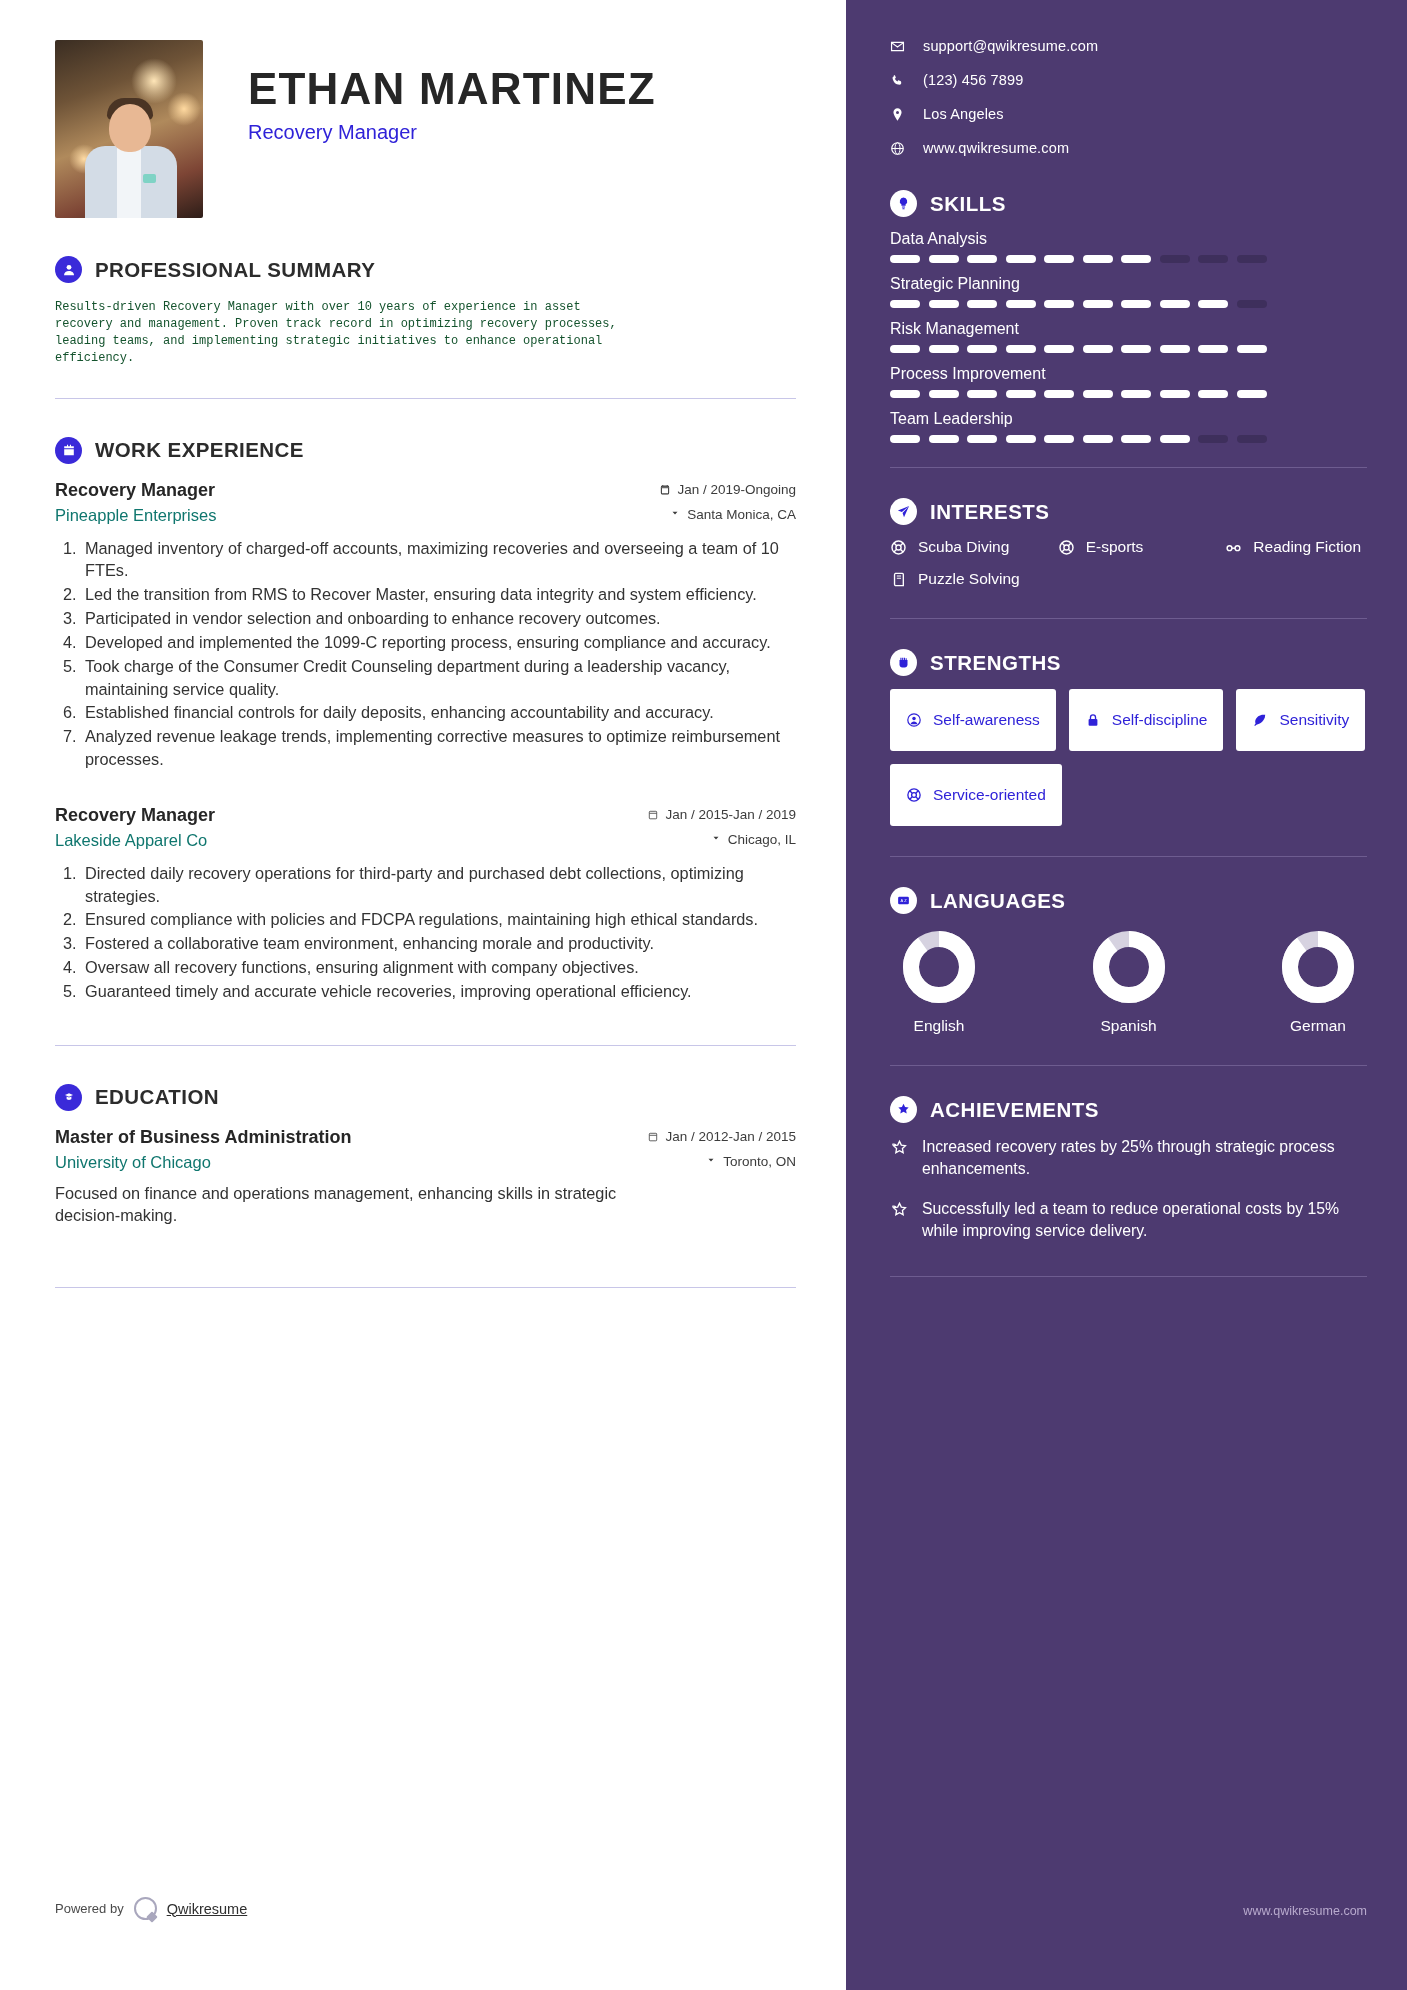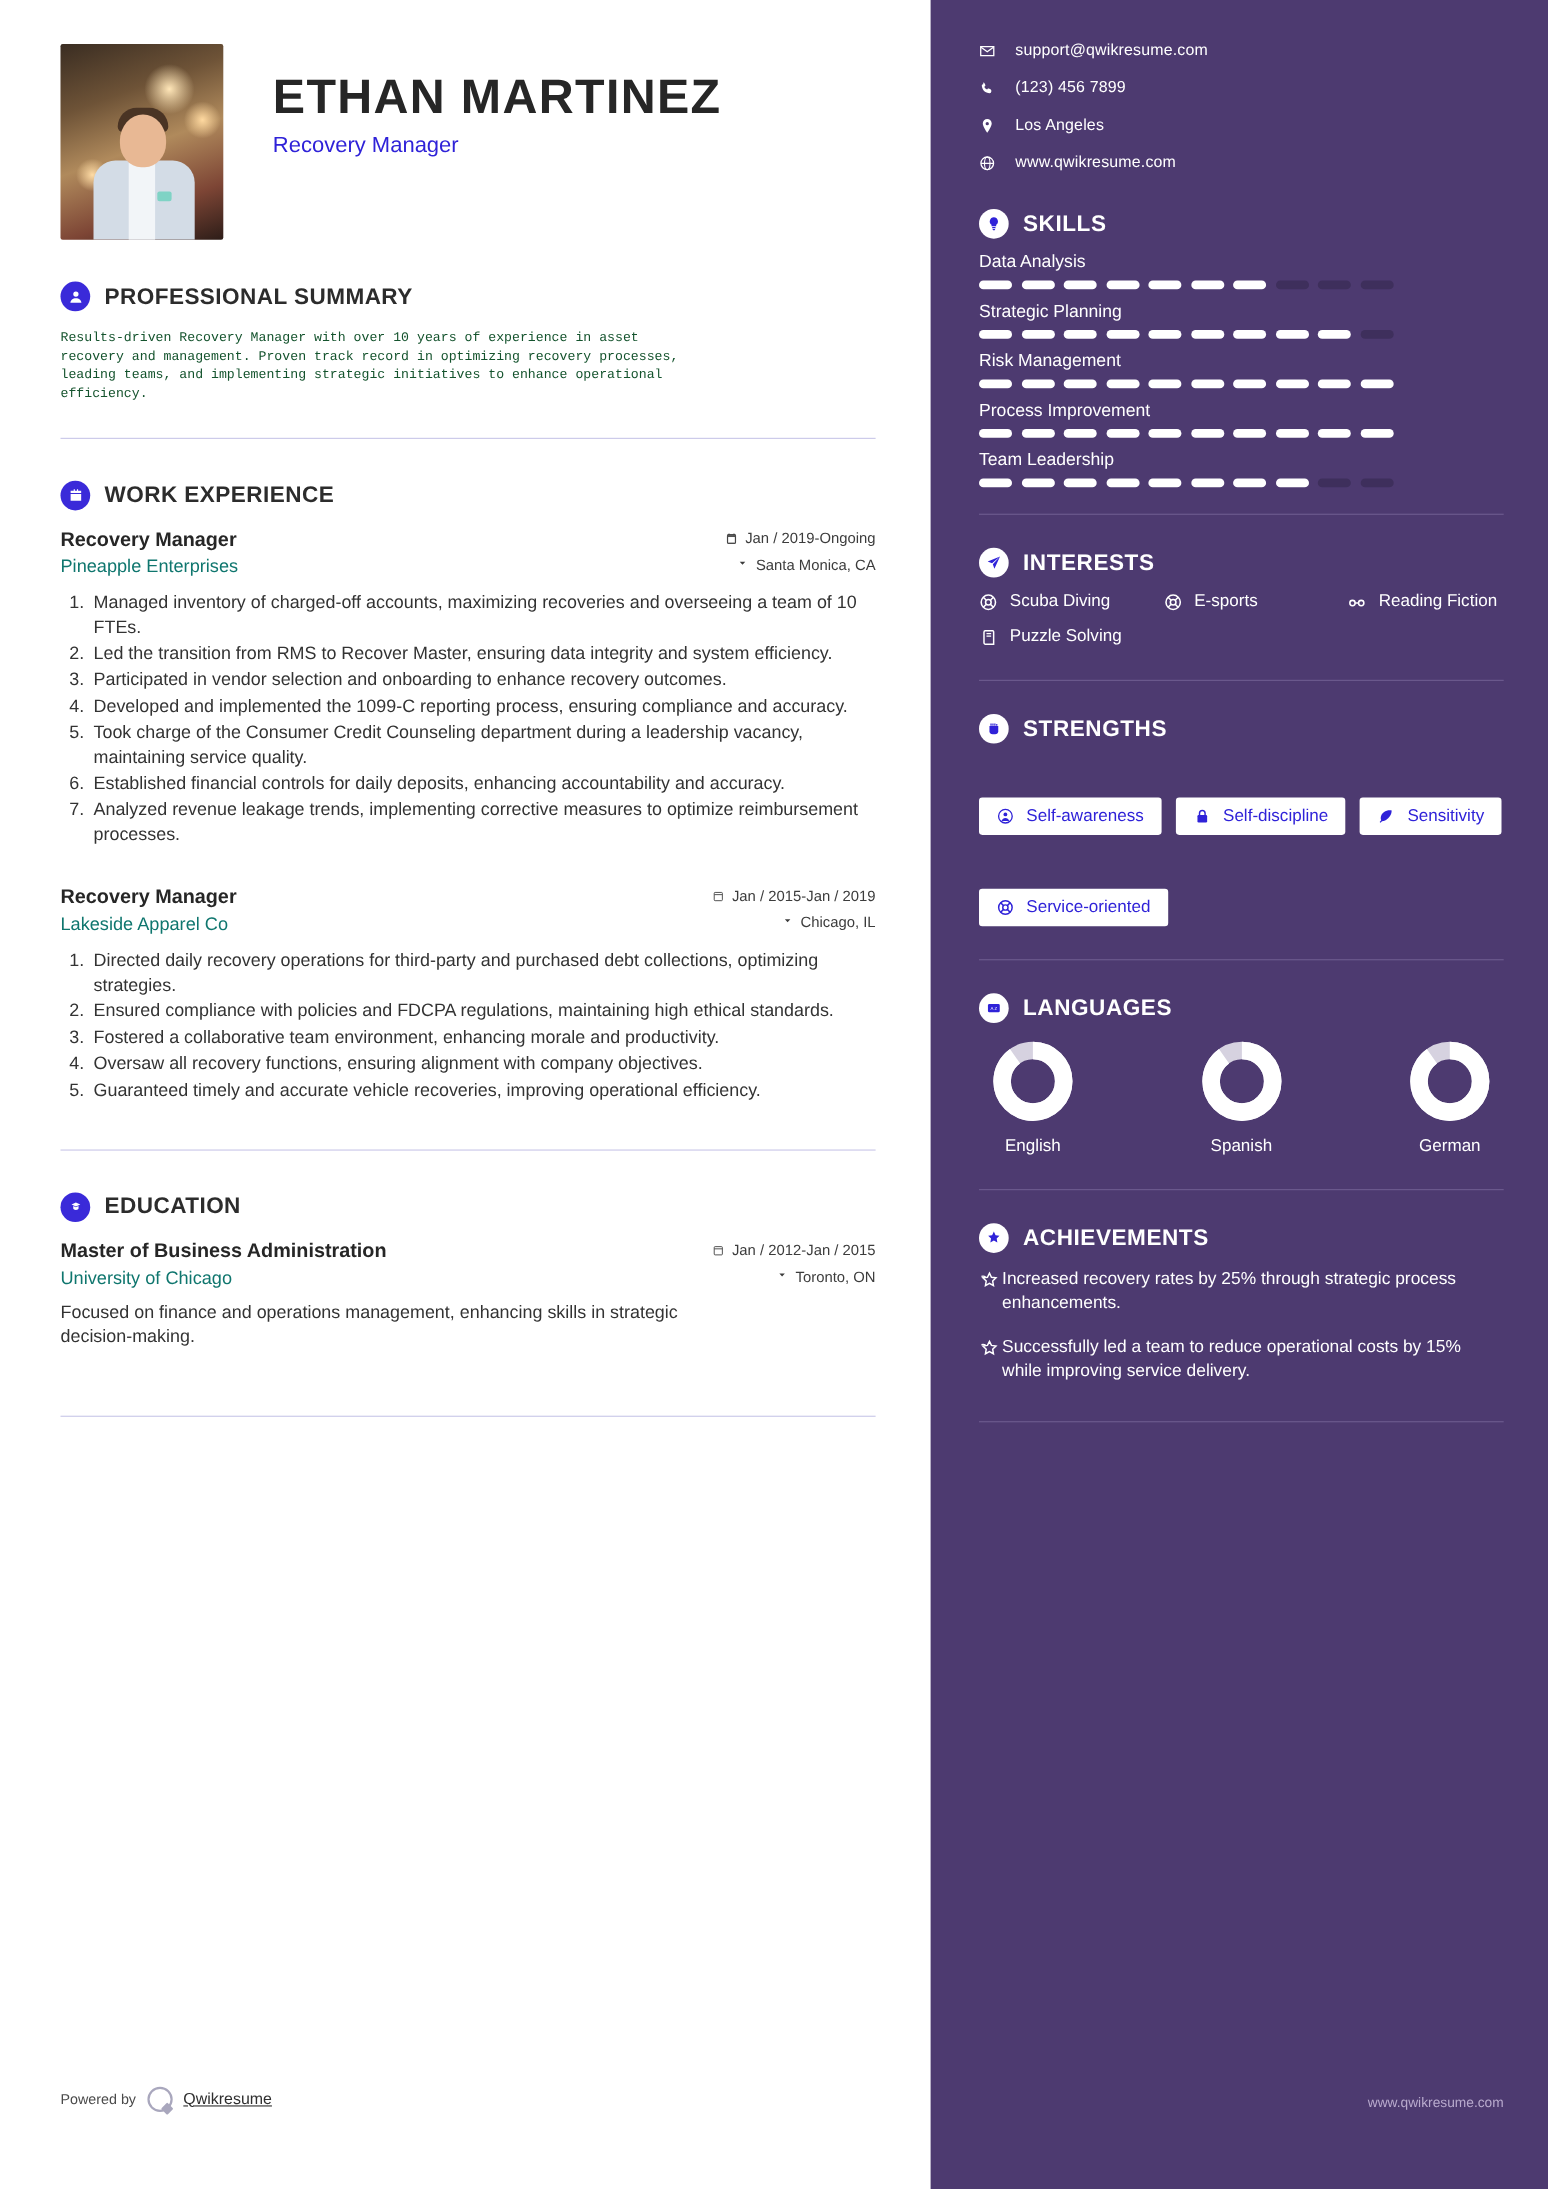--- a/index.html
+++ b/index.html
@@ -115,33 +115,32 @@
 
   .rdivider { height: 1px; background: #6e5c90; margin-top: 24px; }
 
   .interest-grid { display: grid; grid-template-columns: 1fr 1fr 1fr; gap: 14px 26px; }
   .interest { display: flex; align-items: center; gap: 11px; font-size: 15.5px; }
   .interest svg { width: 17px; height: 17px; fill: #ffffff; flex: 0 0 17px; }
 
   .strength-grid { display: flex; flex-wrap: wrap; gap: 13px; }
   .strength {
     background: #ffffff; color: #2f22d8; border-radius: 3px;
-    padding: 8px 16px; display: flex; align-items: center; gap: 11px;
+    padding: 22px 16px; display: flex; align-items: center; gap: 11px;
     font-size: 15.5px;
-    margin-top: 36px;
   }
   .strength svg { width: 16px; height: 16px; fill: #2f22d8; flex: 0 0 16px; }
 
   .lang-row { display: flex; gap: 38px; margin-top: 12px; justify-content: space-between; }
   .lang { text-align: center; width: 98px; }
   .donut { width: 80px; height: 80px; margin: 0 auto; position: relative; }
   .donut svg { width: 80px; height: 80px; transform: rotate(-90deg); }
   .lang-label { font-size: 15.5px; margin-top: 10px; }
 
-  .ach { display: flex; gap: 2px; margin-bottom: 18px; }
+  .ach { display: flex; gap: 13px; margin-bottom: 18px; }
   .ach svg { width: 19px; height: 19px; fill: #ffffff; flex: 0 0 19px; margin-top: 3px; }
   .ach-text { font-size: 15.8px; line-height: 1.4; }
 
   .right-footer {
     position: absolute; right: 40px; bottom: 72px;
     font-size: 12.5px; color: #b8aacd;
   }
 </style>
 </head>
 <body>

